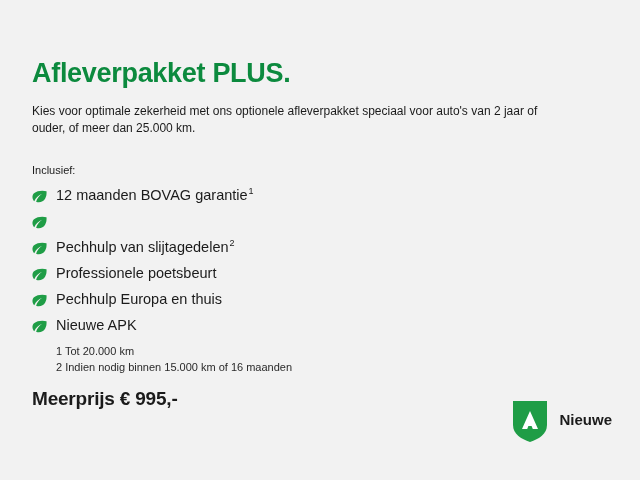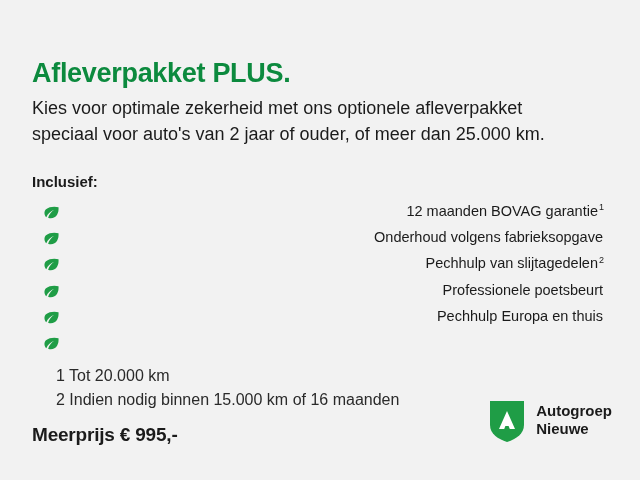--- a/index.html
+++ b/index.html
@@ -25,41 +25,40 @@
     position: absolute;
     left: 32px;
     top: 58px;
     right: 24px;
   }
   .title {
     font-size: 27px;
     font-weight: bold;
     color: #0c8a3e;
     letter-spacing: -0.3px;
-    margin: 0 0 6px 0;
+    margin: 0 0 14px 0;
     line-height: 1.15;
   }
   .intro {
-    font-size: 18px;
+    font-size: 12px;
     line-height: 1.45;
     color: #1b1b1b;
     margin: 0 0 26px 0;
     max-width: 520px;
   }
   .inclusief {
-    font-size: 15px;
-    font-weight: bold;
+    font-size: 11px;
+    font-weight: normal;
     margin: 16px 0 10px 0;
     color: #1b1b1b;
   }
   ul.features {
     list-style: none;
-    margin: 12px;
+    margin: 0;
     padding: 0;
-    text-align: right;
   }
   ul.features li {
     position: relative;
     padding-left: 24px;
     font-size: 14.5px;
     line-height: 1.32;
     margin-bottom: 7px;
     color: #1b1b1b;
   }
   .leaf {
@@ -70,21 +69,21 @@
     height: 13px;
     display: block;
   }
   .sup {
     font-size: 9px;
     vertical-align: super;
     margin-left: 1px;
   }
   .footnotes {
     margin: 4px 0 0 24px;
-    font-size: 16px;
+    font-size: 11px;
     line-height: 1.5;
     color: #2a2a2a;
   }
   .price {
     margin-top: 12px;
     font-size: 19px;
     font-weight: bold;
     color: #1b1b1b;
     letter-spacing: -0.2px;
   }
@@ -131,21 +130,21 @@
           </svg>
         </span>
         <span>12 maanden BOVAG garantie</span><span class="sup">1</span>
       </li>
       <li>
         <span class="leaf">
           <svg viewBox="0 0 15 13" width="15" height="13" xmlns="http://www.w3.org/2000/svg">
             <path d="M14.5 1.2C10.5 0.2 5 0.6 2 3.3 -0.4 5.5 0.2 9.3 2.3 11.2c1.4-3.5 4.4-6 7.9-7.4-2.9 1.9-5 4.5-6.1 7.9 3.2 1.3 7.3.2 9.1-3.2 1.3-2.4 1.5-5 1.3-7.3z" fill="#1f9d46"></path>
           </svg>
         </span>
-        <span>Onderhoud volgens fabrieksopgave</span><span class="sup"></span>
+        <span class="sup"></span>
       </li>
       <li>
         <span class="leaf">
           <svg viewBox="0 0 15 13" width="15" height="13" xmlns="http://www.w3.org/2000/svg">
             <path d="M14.5 1.2C10.5 0.2 5 0.6 2 3.3 -0.4 5.5 0.2 9.3 2.3 11.2c1.4-3.5 4.4-6 7.9-7.4-2.9 1.9-5 4.5-6.1 7.9 3.2 1.3 7.3.2 9.1-3.2 1.3-2.4 1.5-5 1.3-7.3z" fill="#1f9d46"></path>
           </svg>
         </span>
         <span>Pechhulp van slijtagedelen</span><span class="sup">2</span>
       </li>
       <li>
@@ -163,38 +162,37 @@
           </svg>
         </span>
         <span>Pechhulp Europa en thuis</span><span class="sup"></span>
       </li>
       <li>
         <span class="leaf">
           <svg viewBox="0 0 15 13" width="15" height="13" xmlns="http://www.w3.org/2000/svg">
             <path d="M14.5 1.2C10.5 0.2 5 0.6 2 3.3 -0.4 5.5 0.2 9.3 2.3 11.2c1.4-3.5 4.4-6 7.9-7.4-2.9 1.9-5 4.5-6.1 7.9 3.2 1.3 7.3.2 9.1-3.2 1.3-2.4 1.5-5 1.3-7.3z" fill="#1f9d46"></path>
           </svg>
         </span>
-        <span class="sup"></span>
+        <span>Nieuwe APK</span><span class="sup"></span>
       </li>
     </ul>
 
     <div class="footnotes">
       <div>1 Tot 20.000 km</div>
       <div>2 Indien nodig binnen 15.000 km of 16 maanden</div>
     </div>
 
     <div class="price">Meerprijs € 995,-</div>
   </div>
 
   <div class="logo">
     <span class="logo-mark">
       <svg viewBox="0 0 40 44" width="40" height="44" xmlns="http://www.w3.org/2000/svg">
         <path d="M3 3h34v24c0 9-8 14-17 17C11 41 3 36 3 27V3z" fill="#1f9d46"></path>
         <path d="M20 13l8 18h-5.2l-1.2-3h-3.2l-1.2 3H12l8-18z" fill="#ffffff"></path>
       </svg>
     </span>
     <span class="logo-text">
-      <span>Autogroep</span>
       <span>Nieuwe</span>
     </span>
   </div>
 
 </div>
 
 </body></html>

